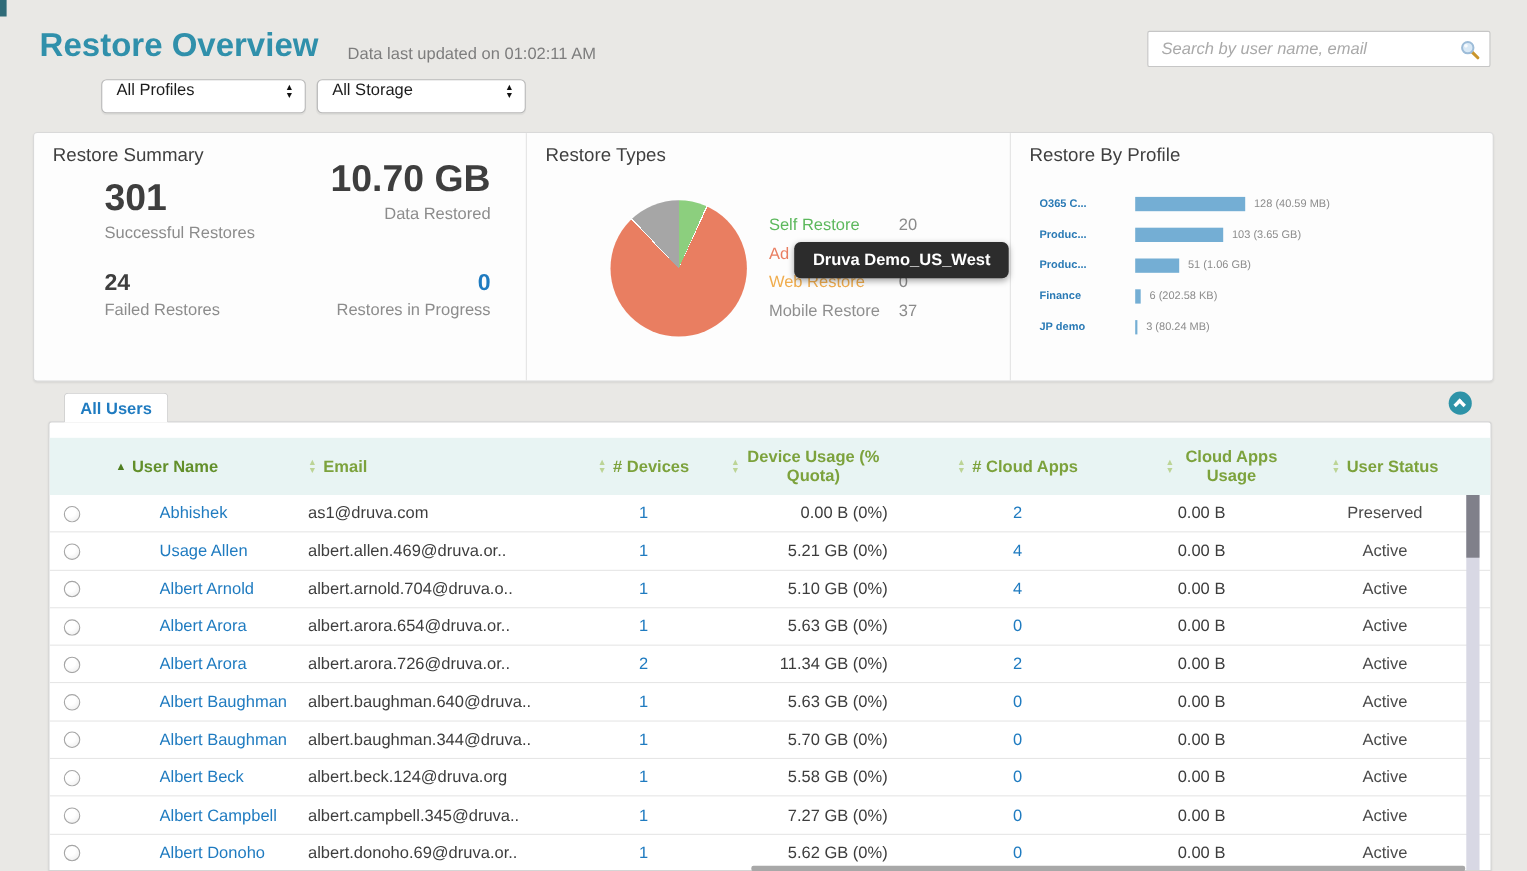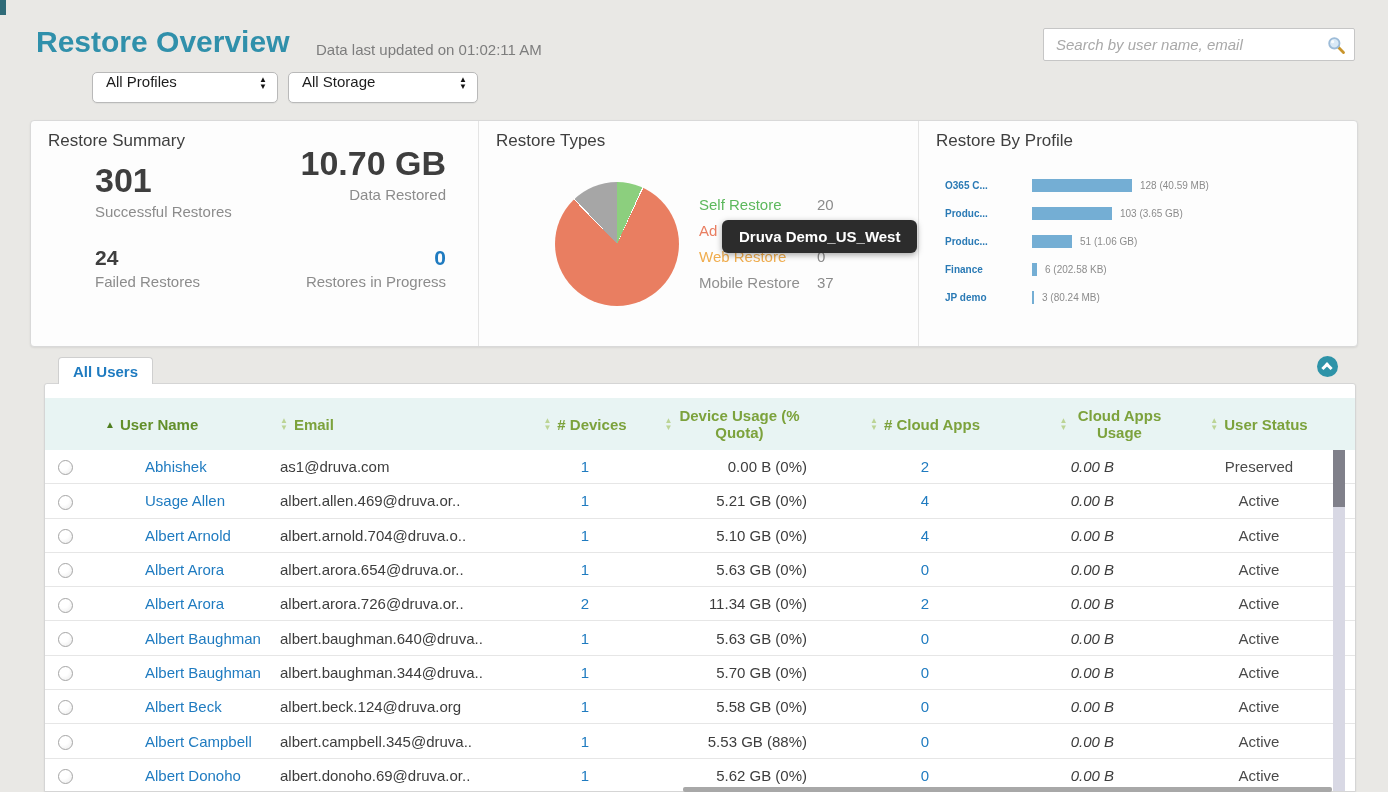--- a/index.html
+++ b/index.html
@@ -92,21 +92,21 @@
   .trow { height:34.3px; border-bottom:1px solid #e6e6e6; font-size:15px; cursor:default; }
   .cell { white-space:nowrap; overflow:hidden; }
   .radio { display:inline-block; width:15px; height:15px; border-radius:50%;
     border:1px solid #a5a5a5; background:radial-gradient(circle at 35% 30%, #ffffff 40%, #e9e9e9);
     margin-left:13px; vertical-align:middle; cursor:pointer; }
   .link { color:#1f7bc0; cursor:pointer; }
   .c-name { padding-left:0px;margin-left:40px; }
   .c-email { color:#3d3d3d; }
   .c-dev, .c-apps { text-align:center; }
   .c-usage { text-align:right; padding-right:8px; color:#3d3d3d; }
-  .c-cusage { text-align:right; padding-right:76px; color:#3d3d3d;font-style:italic; }
+  .c-cusage { text-align:right; padding-right:76px; color:#3d3d3d; }
   .c-status { text-align:center; color:#4a4a4a; }
 
   
   .vscroll { position:absolute; left:1288px; top:66px; width:12px; height:343px; background:#d8d8e4; }
   .vthumb { position:absolute; top:0; left:0; width:12px; height:57px; background:#80808a; cursor:pointer; }
   .hscroll { position:absolute; left:683px; top:787px; width:649px; height:5px; background:#a8a8a8; border-radius:2px; cursor:pointer; }
 </style>
 </head>
 <body>
 
@@ -360,21 +360,21 @@
     <div class="cell c-apps link">0</div>
     <div class="cell c-cusage">0.00 B</div>
     <div class="cell c-status">Active</div>
   </div>
 
   <div class="trow grid">
     <div class="cell"><span class="radio"></span></div>
     <div class="cell c-name"><span class="link">Albert Campbell</span></div>
     <div class="cell c-email">albert.campbell.345@druva..</div>
     <div class="cell c-dev link">1</div>
-    <div class="cell c-usage">5.53 GB (88%)</div>
+    <div class="cell c-usage">7.27 GB (0%)</div>
     <div class="cell c-apps link">0</div>
     <div class="cell c-cusage">0.00 B</div>
     <div class="cell c-status">Active</div>
   </div>
 
   <div class="trow grid">
     <div class="cell"><span class="radio"></span></div>
     <div class="cell c-name"><span class="link">Albert Donoho</span></div>
     <div class="cell c-email">albert.donoho.69@druva.or..</div>
     <div class="cell c-dev link">1</div>

